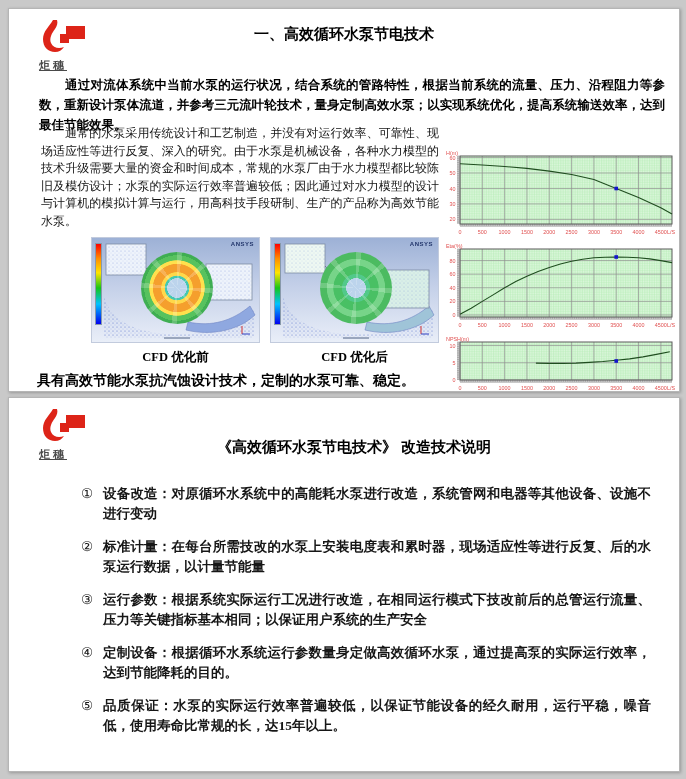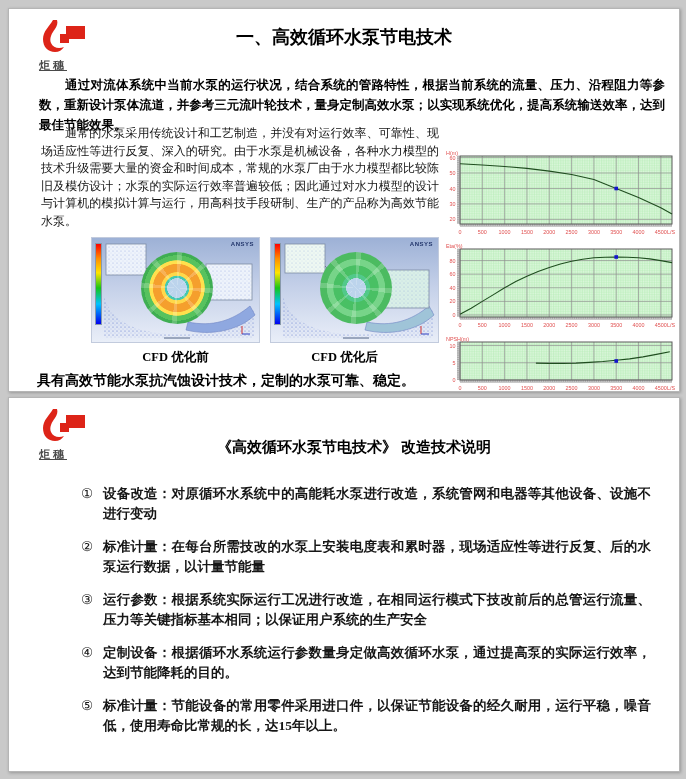--- a/index.html
+++ b/index.html
@@ -19,21 +19,21 @@
   
   .logo{position:absolute;left:30px;top:10px;width:52px;height:54px;}
   .logo .mark{display:block;}
   .logo .logo-text{
     display:block;font-size:11px;font-weight:bold;color:#4a4a4a;
     letter-spacing:3px;margin-top:1px;text-align:left;text-decoration:underline;
   }
 
   .p1-title{
     position:absolute;left:0;right:0;top:16px;text-align:center;
-    font-size:18px;font-weight:bold;color:#000;
+    font-size:15px;font-weight:bold;color:#000;
   }
   .p1-subtitle{
     position:absolute;left:85px;top:38px;
     font-size:13.5px;font-weight:bold;color:#0b6fc2;
   }
   .p1-para1{
     position:absolute;left:30px;top:66px;width:626px;
     font-size:12.5px;font-weight:bold;line-height:20px;
     text-align:justify;text-indent:26px;color:#000;
   }
@@ -67,21 +67,21 @@
   .imp.before{
     background:
       repeating-conic-gradient(rgba(255,255,255,.20) 0 9deg, rgba(0,0,0,0) 9deg 45deg),
       radial-gradient(closest-side,#bcd4ec 0 27%,#45c8b0 28% 33%,#ffd84a 35% 43%,#f59f2d 45% 66%,#ffe04d 68% 76%,#57c25e 78% 91%,#3fae52 91% 100%);
   }
   .imp.after{
     background:
       repeating-conic-gradient(rgba(255,255,255,.20) 0 9deg, rgba(0,0,0,0) 9deg 45deg),
       radial-gradient(closest-side,#bcd4ec 0 27%,#52c98a 28% 38%,#49c064 40% 62%,#77d489 64% 80%,#4cbb61 82% 100%);
   }
-  .cfd-captions{position:absolute;left:82px;top:340px;width:348px;display:flex;}
+  .cfd-captions{position:absolute;left:82px;top:340px;width:348px;display:flex;gap:10px;}
   .cfd-caption{
     width:169px;text-align:center;font-family:"Liberation Serif",serif;
     font-weight:bold;font-size:12.5px;color:#000;
   }
   .p1-note{
     position:absolute;left:28px;top:363px;font-size:14px;font-weight:bold;color:#000;
   }
 
   
   .charts{position:absolute;left:436px;top:140px;width:232px;display:flex;flex-direction:column;gap:3px;}
@@ -1031,16 +1031,16 @@
     <div class="p2-item">
       <span class="num">③</span>
       <span class="txt">运行参数：根据系统实际运行工况进行改造，在相同运行模式下技改前后的总管运行流量、压力等关键指标基本相同；以保证用户系统的生产安全</span>
     </div>
     <div class="p2-item">
       <span class="num">④</span>
       <span class="txt">定制设备：根据循环水系统运行参数量身定做高效循环水泵，通过提高泵的实际运行效率，达到节能降耗的目的。</span>
     </div>
     <div class="p2-item">
       <span class="num">⑤</span>
-      <span class="txt">标准计量：节能设备的常用零件采用进口件，以保证节能设备的经久耐用，运行平稳，噪音低，使用寿命比常规的长，达15年以上。</span>
+      <span class="txt">品质保证：水泵的实际运行效率普遍较低，以保证节能设备的经久耐用，运行平稳，噪音低，使用寿命比常规的长，达15年以上。</span>
     </div>
   </div>
 </div>
 
 </body></html>

